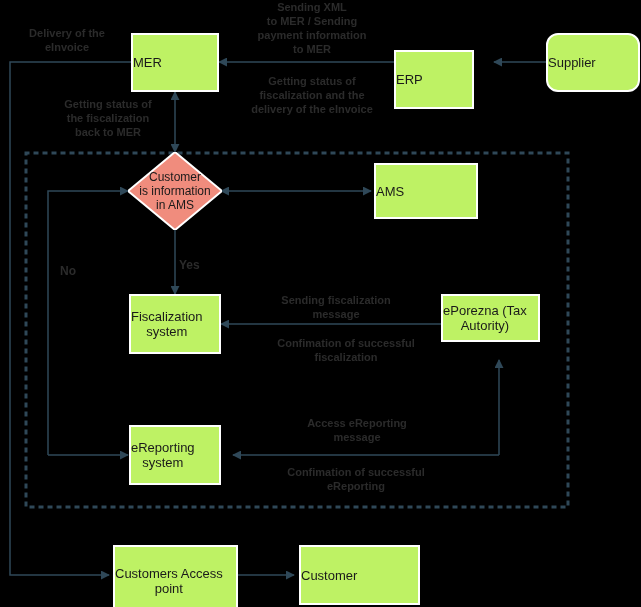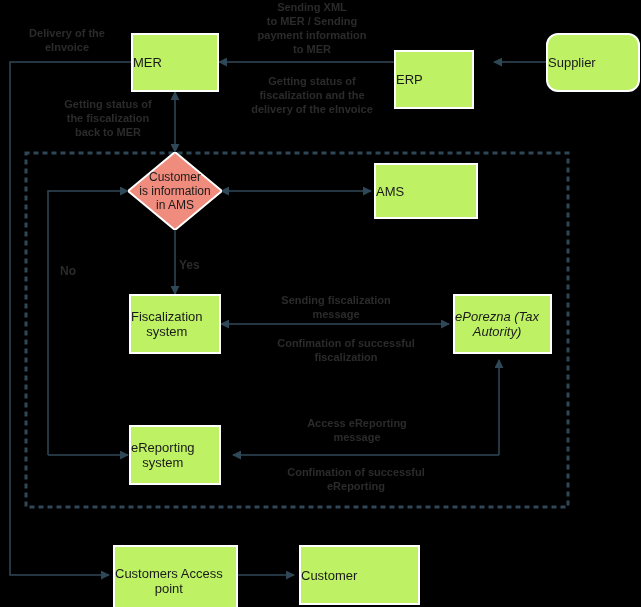--- a/index.html
+++ b/index.html
@@ -145,21 +145,21 @@
         <div>in AMS</div>
       </div>
     </div>
   </div>
 
   <div class="node" style="left:129px; top:294px; width:92px; height:60px; white-space:pre-line;">
     <span>Fiscalization
 system</span>
   </div>
 
-  <div class="node" style="left:453px; top:294px; width:99px; height:60px; white-space:pre-line;font-style:italic;">
+  <div class="node" style="left:441px; top:294px; width:99px; height:48px; white-space:pre-line;">
     <span>ePorezna (Tax
 Autority)</span>
   </div>
 
   <div class="node" style="left:129px; top:425px; width:92px; height:60px; white-space:pre-line;">
     <span>eReporting
 system</span>
   </div>
 
   <div class="node" style="left:113px; top:545px; width:125px; height:72px; white-space:pre-line;">

